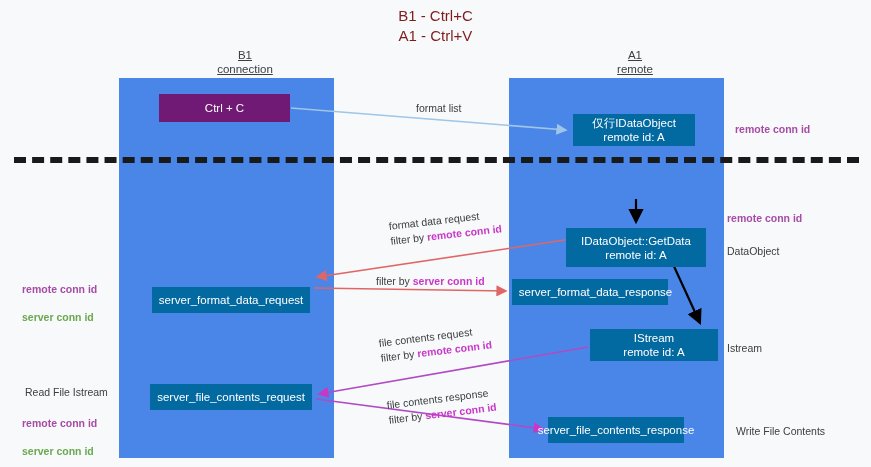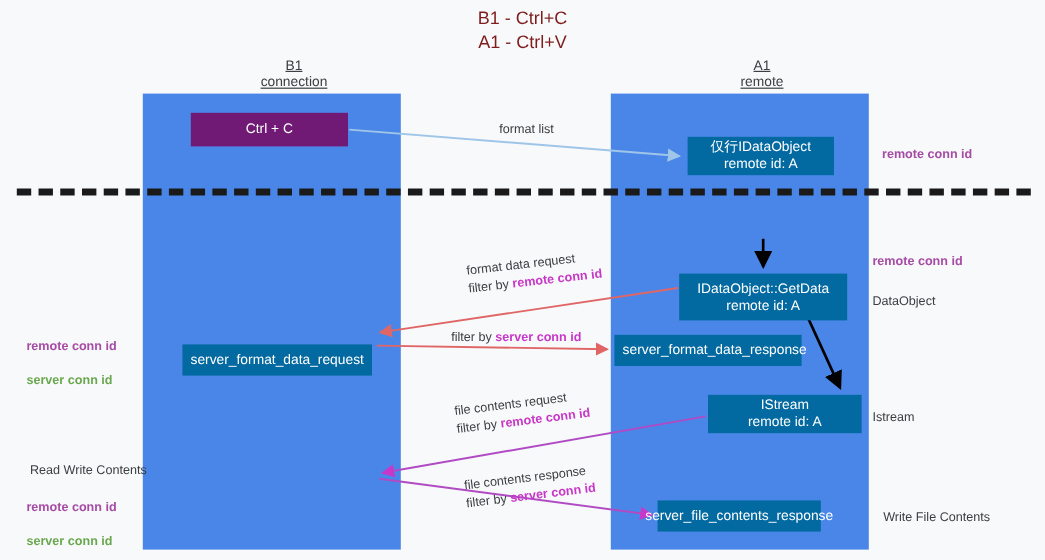--- a/index.html
+++ b/index.html
@@ -216,20 +216,21 @@
 
   <div class="abs node green" id="n-ctrlc">Ctrl + C</div>
   <div class="abs node orange" id="n-idata">仅行IDataObject
 remote id: A</div>
   <div class="abs node orange" id="n-getdata">IDataObject::GetData
 remote id: A</div>
   <div class="abs node orange" id="n-sfdreq">server_format_data_request</div>
   <div class="abs node orange" id="n-sfdres">server_format_data_response</div>
   <div class="abs node orange" id="n-istream">IStream
 remote id: A</div>
+  <div class="abs node orange" id="n-sfcreq">server_file_contents_request</div>
   <div class="abs node orange" id="n-sfcres">server_file_contents_response</div>
 
   <div class="abs edge-label" id="lbl-formatlist">
     <div>format list</div>
   </div>
 
   <div class="abs edge-label" id="lbl-fdreq">
     <div>format data request</div>
     <div><span>filter by </span><span class="hl-remote">remote conn id</span></div>
   </div>
@@ -252,20 +253,20 @@
   <div class="abs side-note note-remote" id="note-r2">remote conn id</div>
   <div class="abs side-note note-plain" id="note-dataobject">DataObject</div>
   <div class="abs side-note note-plain" id="note-istream">Istream</div>
   <div class="abs side-note note-plain" id="note-writefile">Write File Contents</div>
 
   <div class="abs side-note" id="note-left-conn">
     <div class="note-remote">remote conn id</div>
     <div class="note-server">server conn id</div>
   </div>
 
-  <div class="abs side-note note-plain" id="note-readfile">Read Write Contents</div>
+  <div class="abs side-note note-plain" id="note-readfile">Read File Istream</div>
 
   <div class="abs side-note" id="note-left-conn2">
     <div class="note-remote">remote conn id</div>
     <div class="note-server">server conn id</div>
   </div>
 
 </div>
 
 </body></html>

